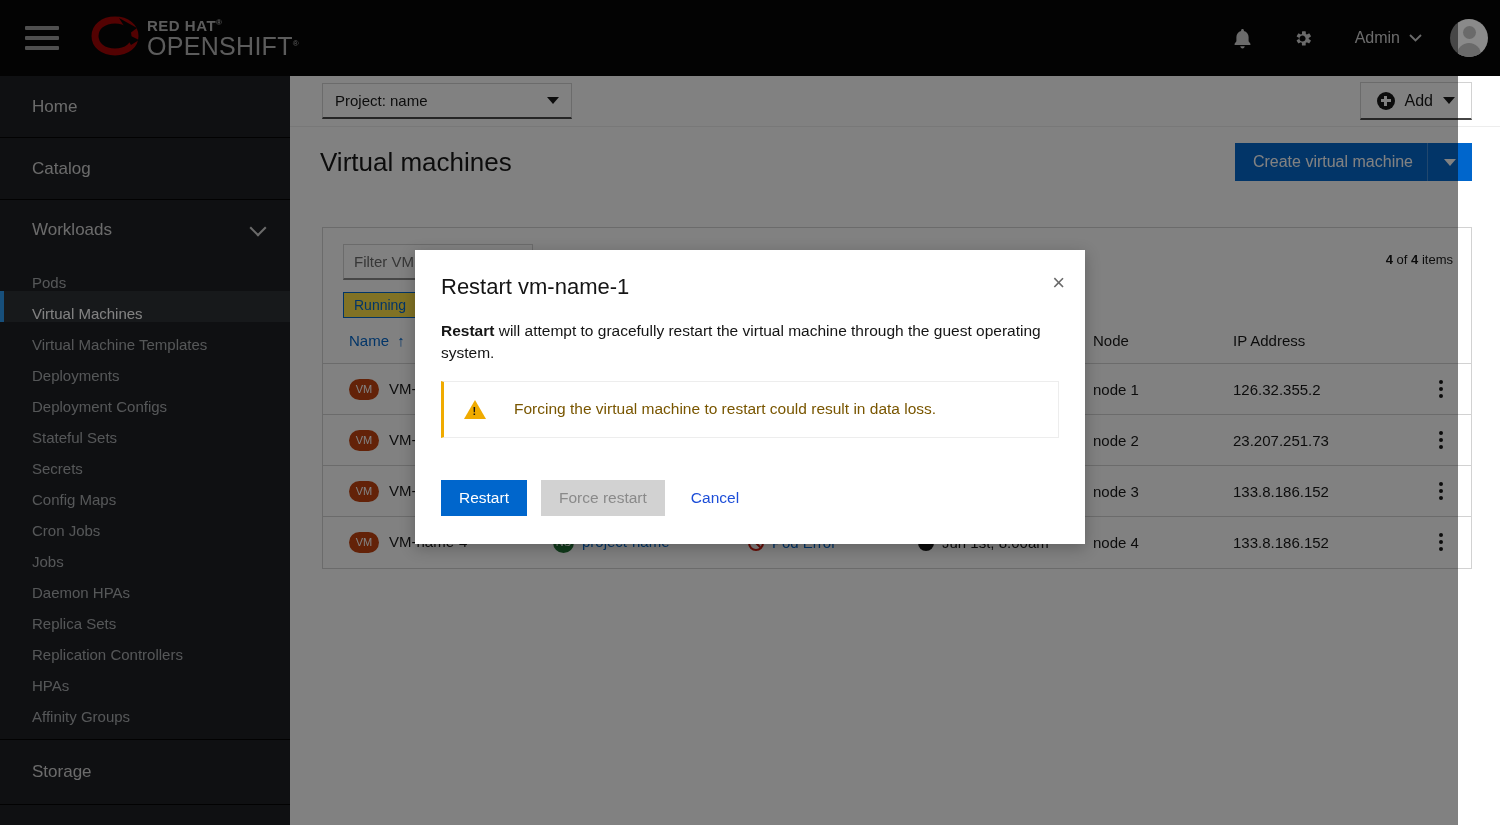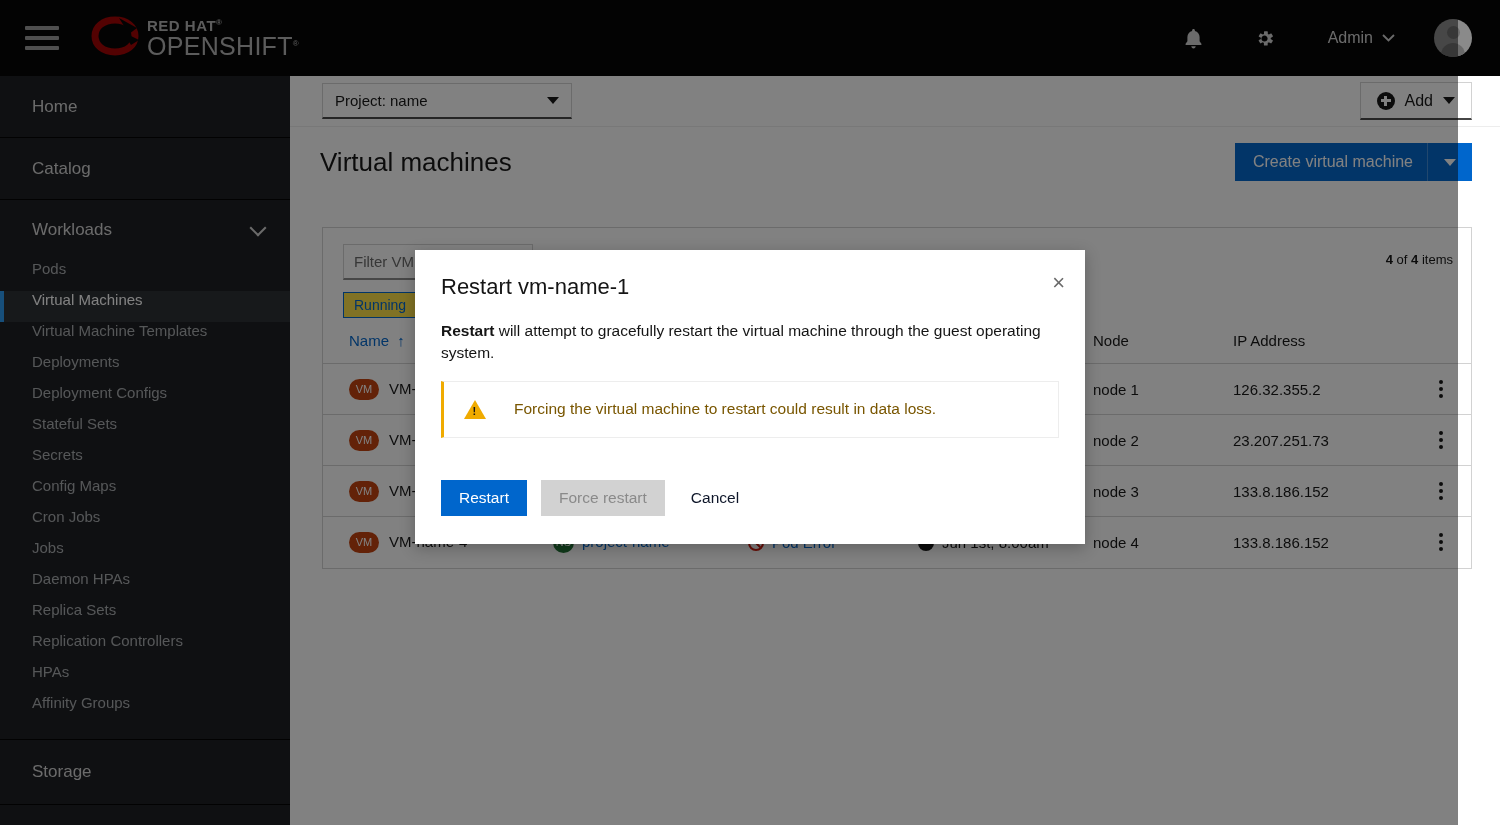--- a/index.html
+++ b/index.html
@@ -19,21 +19,21 @@
     flex-direction: column; justify-content: space-between; cursor: pointer; }
   .hamburger span { display: block; height: 4px; background: #9b9b9b; border-radius: 1px; }
 
   .logo { margin-left: 30px; display: flex; align-items: center; }
   .logo-mark { width: 52px; height: 48px; position: relative; }
   .logo-text { margin-left: 6px; line-height: 1; }
   .logo-redhat { font-size: 15px; font-weight: bold; color: #b5b5b5; letter-spacing: .5px; }
   .logo-openshift { font-size: 25px; color: #b5b5b5; letter-spacing: .3px; margin-top: 1px; }
   .tm { font-size: 8px; vertical-align: super; }
 
-  .masthead-right { margin-left: auto; display: flex; align-items: center; gap: 15px; padding-right: 28px; }
+  .masthead-right { margin-left: auto; display: flex; align-items: center; gap: 4px; padding-right: 12px; }
   .mh-icon { width: 56px; height: 60px; display: flex; align-items: center; justify-content: center;
     cursor: pointer; color: #d2d2d2; }
   .admin-btn { display: flex; align-items: center; gap: 9px; color: #d2d2d2; font-size: 16px;
     padding: 0 14px 0 20px; cursor: pointer; }
   .avatar { width: 38px; height: 38px; border-radius: 50%; background: #8a8a8a;
     margin-left: 10px; position: relative; overflow: hidden; cursor: pointer; }
   .avatar::before { content:""; position:absolute; width:13px; height:13px; border-radius:50%;
     background:#6a6a6a; left:12.5px; top:7px; }
   .avatar::after { content:""; position:absolute; width:24px; height:15px; border-radius:12px 12px 0 0;
     background:#6a6a6a; left:7px; top:24px; }
@@ -47,21 +47,21 @@
   .nav-top-item {
     height: 61px; display: flex; align-items: center; padding-left: 32px;
     color: #d2d2d2; font-size: 17px; cursor: pointer;
   }
   .nav-group-header {
     height: 60px; display: flex; align-items: center; padding: 0 26px 0 32px;
     color: #d2d2d2; font-size: 17px; cursor: pointer; justify-content: space-between;
   }
   .nav-group-body { padding-bottom: 14px; }
   .nav-item {
-    height: 31px; display: flex; align-items: flex-start; padding-left: 32px;
+    height: 31px; display: flex; align-items: flex-end; padding-left: 32px;
     color: #a7aaad; font-size: 15px; cursor: pointer; position: relative;
   }
   .nav-item.active { background: #2b2e33; color: #fff; }
   .nav-item.active::before {
     content: ""; position: absolute; left: 0; top: 0; bottom: 0; width: 4px; background: #2b9af3;
   }
   .divider { border-top: 1px solid #000; }
   .chev { width: 12px; height: 12px; border-right: 2px solid #d2d2d2; border-bottom: 2px solid #d2d2d2;
     transform: rotate(45deg); margin-top: -5px; }
 
@@ -148,21 +148,21 @@
   .warn-tri { width: 0; height: 0; border-left: 11px solid transparent; border-right: 11px solid transparent;
     border-bottom: 19px solid #f0ab00; position: relative; margin-right: 28px; flex: none; }
   .warn-tri::after { content: "!"; position: absolute; left: -2.5px; top: 5px; color: #151515;
     font-size: 11px; font-weight: bold; }
   .alert-text { font-size: 15.5px; color: #795600; }
   .modal-actions { display: flex; align-items: center; gap: 14px; margin-top: 42px; }
   .btn-primary { background: #06c; color: #fff; border: none; font-size: 15.5px;
     padding: 0 18px; height: 36px; cursor: pointer; font-family: inherit; }
   .btn-disabled { background: #d2d2d2; color: #8a8a8a; border: none; font-size: 15.5px;
     padding: 0 18px; height: 36px; cursor: not-allowed; font-family: inherit; }
-  .btn-link { background: none; border: none; color: #0f172a; font-size: 15.5px; cursor: pointer;
+  .btn-link { background: none; border: none; color: #1d4ed8; font-size: 15.5px; cursor: pointer;
     padding: 0 12px; height: 36px; font-family: inherit; }
 </style>
 </head>
 <body>
 
 <div class="app">
 
   <div class="masthead">
     <div class="hamburger">
       <span></span>

